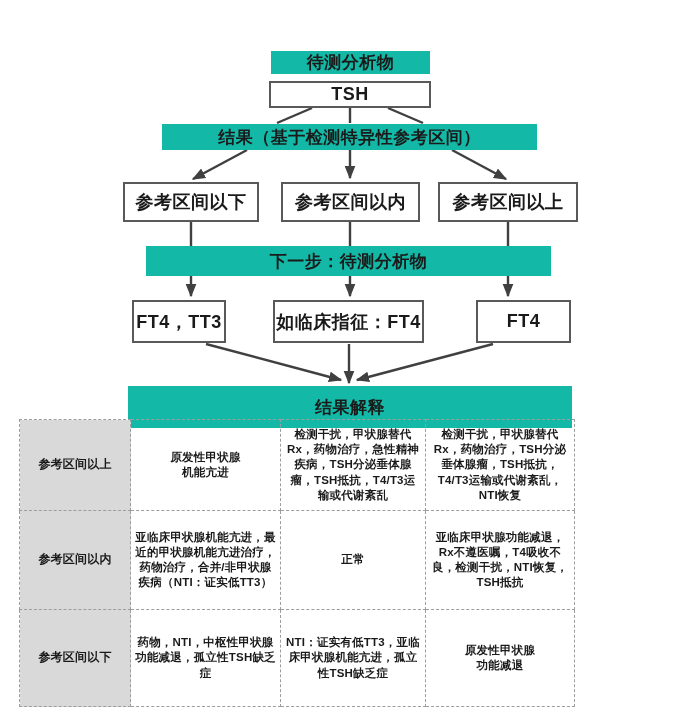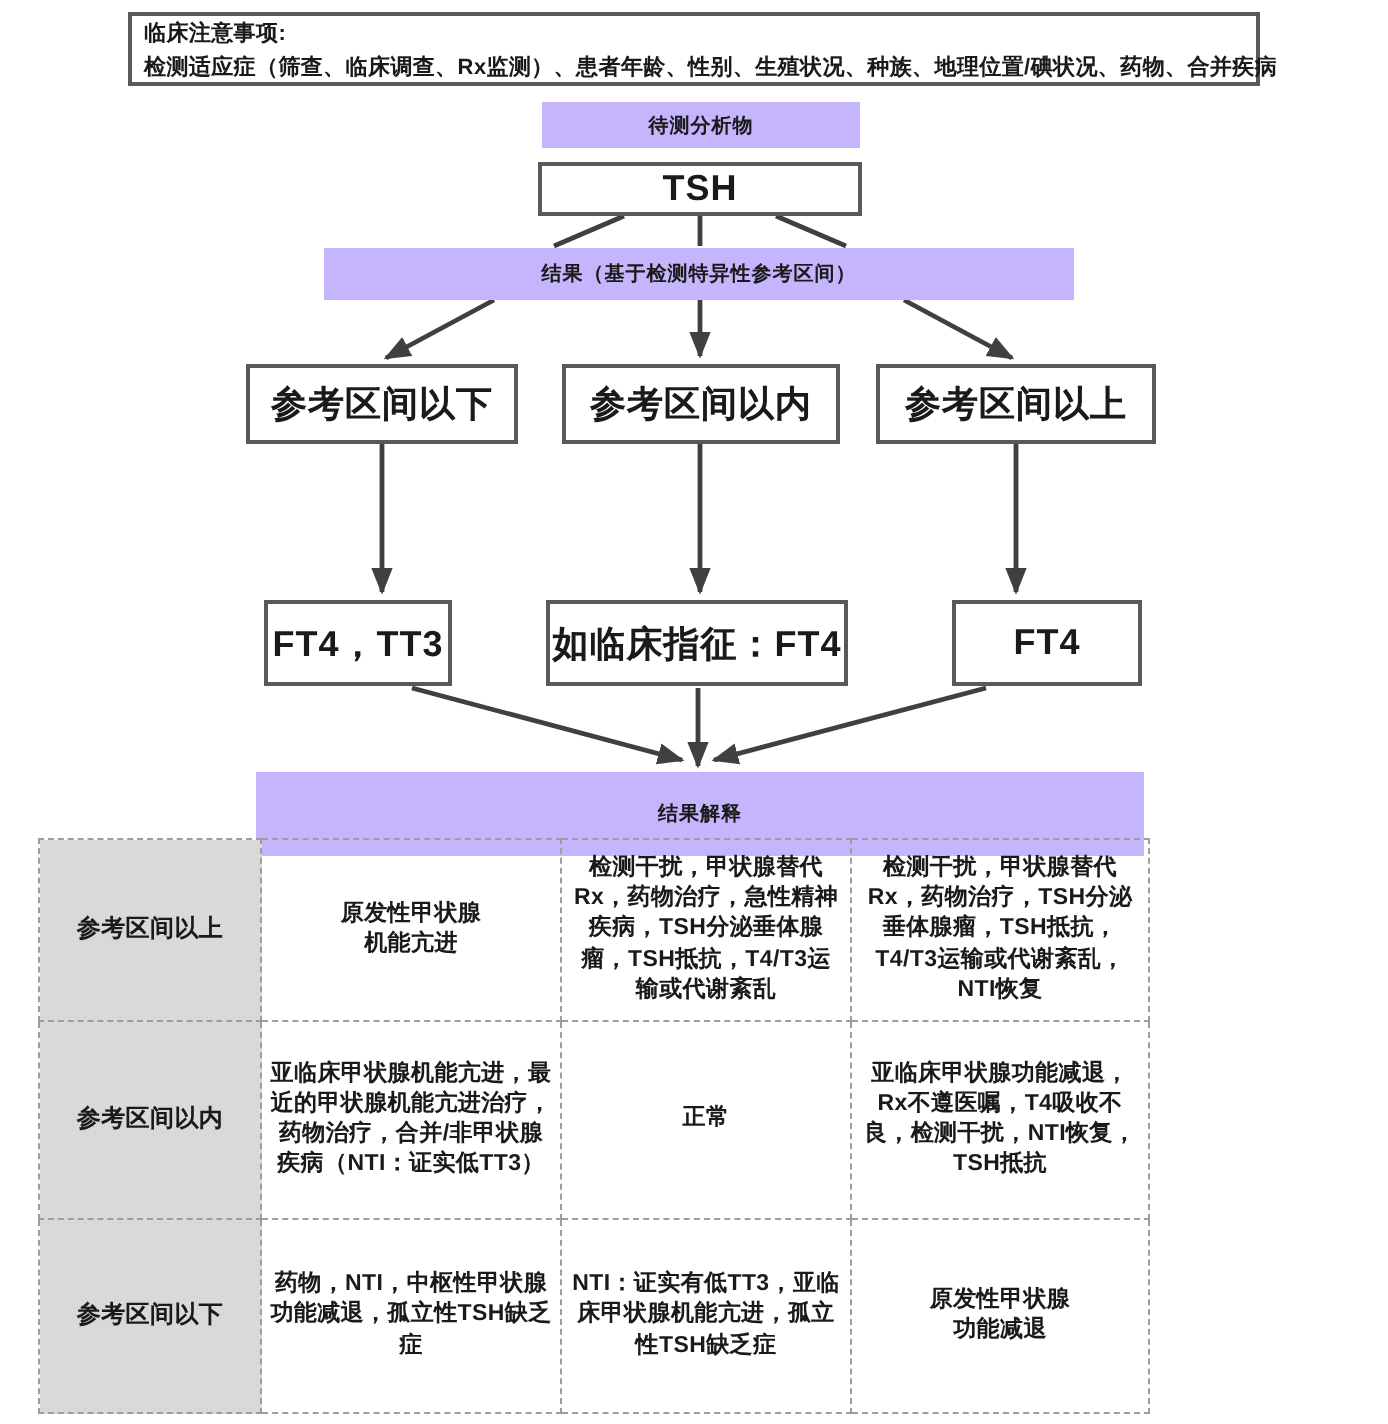--- a/index.html
+++ b/index.html
@@ -4,22 +4,22 @@
 <style>
   html,body{margin:0;padding:0;background:#fff;}
   #canvas{
     position:relative;width:694px;height:712px;background:#ffffff;
     font-family:"Liberation Sans","DejaVu Sans",sans-serif;
     font-weight:700;color:#1a1a1a;overflow:hidden;
   }
   #connectors{position:absolute;left:0;top:0;z-index:0;pointer-events:none;}
   .abs{position:absolute;box-sizing:border-box;z-index:1;}
   .graybar{
-    background:#c4b5fd;display:flex;align-items:center;justify-content:center;
-    font-size:10px;letter-spacing:.5px;
+    background:#14b8a6;display:flex;align-items:center;justify-content:center;
+    font-size:17px;letter-spacing:.5px;
   }
   .wbox{
     background:#ffffff;border:2px solid #595959;display:flex;align-items:center;
     justify-content:center;font-size:18px;letter-spacing:.5px;
   }
   .notebox{
     background:#ffffff;border:2px solid #595959;padding:1px 6px;
     font-size:11px;line-height:1.5;letter-spacing:.2px;
   }
   .notebox div{white-space:nowrap;}
@@ -59,35 +59,32 @@
       <line x1="350" y1="222" x2="350" y2="296" marker-end="url(#ah)"></line>
       <line x1="508" y1="222" x2="508" y2="296" marker-end="url(#ah)"></line>
     </g>
     <g stroke="#404040" stroke-width="2.4" fill="none">
       <line x1="206" y1="344" x2="341" y2="380" marker-end="url(#ah)"></line>
       <line x1="349" y1="344" x2="349" y2="383" marker-end="url(#ah)"></line>
       <line x1="493" y1="344" x2="357" y2="380" marker-end="url(#ah)"></line>
     </g>
   </svg>
 
-  <div class="abs notebox" style="left:64px;top:6px;width:566px;height:37px;">
-    <div>临床注意事项:</div>
-    <div>检测适应症（筛查、临床调查、Rx监测）、患者年龄、性别、生殖状况、种族、地理位置/碘状况、药物、合并疾病</div>
-  </div>
 
   <div class="abs graybar" style="left:271px;top:51px;width:159px;height:23px;">待测分析物</div>
 
   <div class="abs wbox" style="left:269px;top:81px;width:162px;height:27px;">TSH</div>
 
   <div class="abs graybar" style="left:162px;top:124px;width:375px;height:26px;">结果（基于检测特异性参考区间）</div>
 
   <div class="abs wbox" style="left:123px;top:182px;width:136px;height:40px;">参考区间以下</div>
   <div class="abs wbox" style="left:281px;top:182px;width:139px;height:40px;">参考区间以内</div>
   <div class="abs wbox" style="left:438px;top:182px;width:140px;height:40px;">参考区间以上</div>
 
+  <div class="abs graybar" style="left:146px;top:246px;width:405px;height:30px;">下一步：待测分析物</div>
 
   <div class="abs wbox" style="left:132px;top:300px;width:94px;height:43px;">FT4，TT3</div>
   <div class="abs wbox" style="left:273px;top:300px;width:151px;height:43px;">如临床指征：FT4</div>
   <div class="abs wbox" style="left:460px;top:300px;width:95px;height:43px;margin-left:16px;">FT4</div>
 
   <div class="abs graybar" style="left:128px;top:386px;width:444px;height:42px;">结果解释</div>
 
   <div class="abs" style="left:19px;top:419px;">
     <table class="interp">
       <colgroup>

